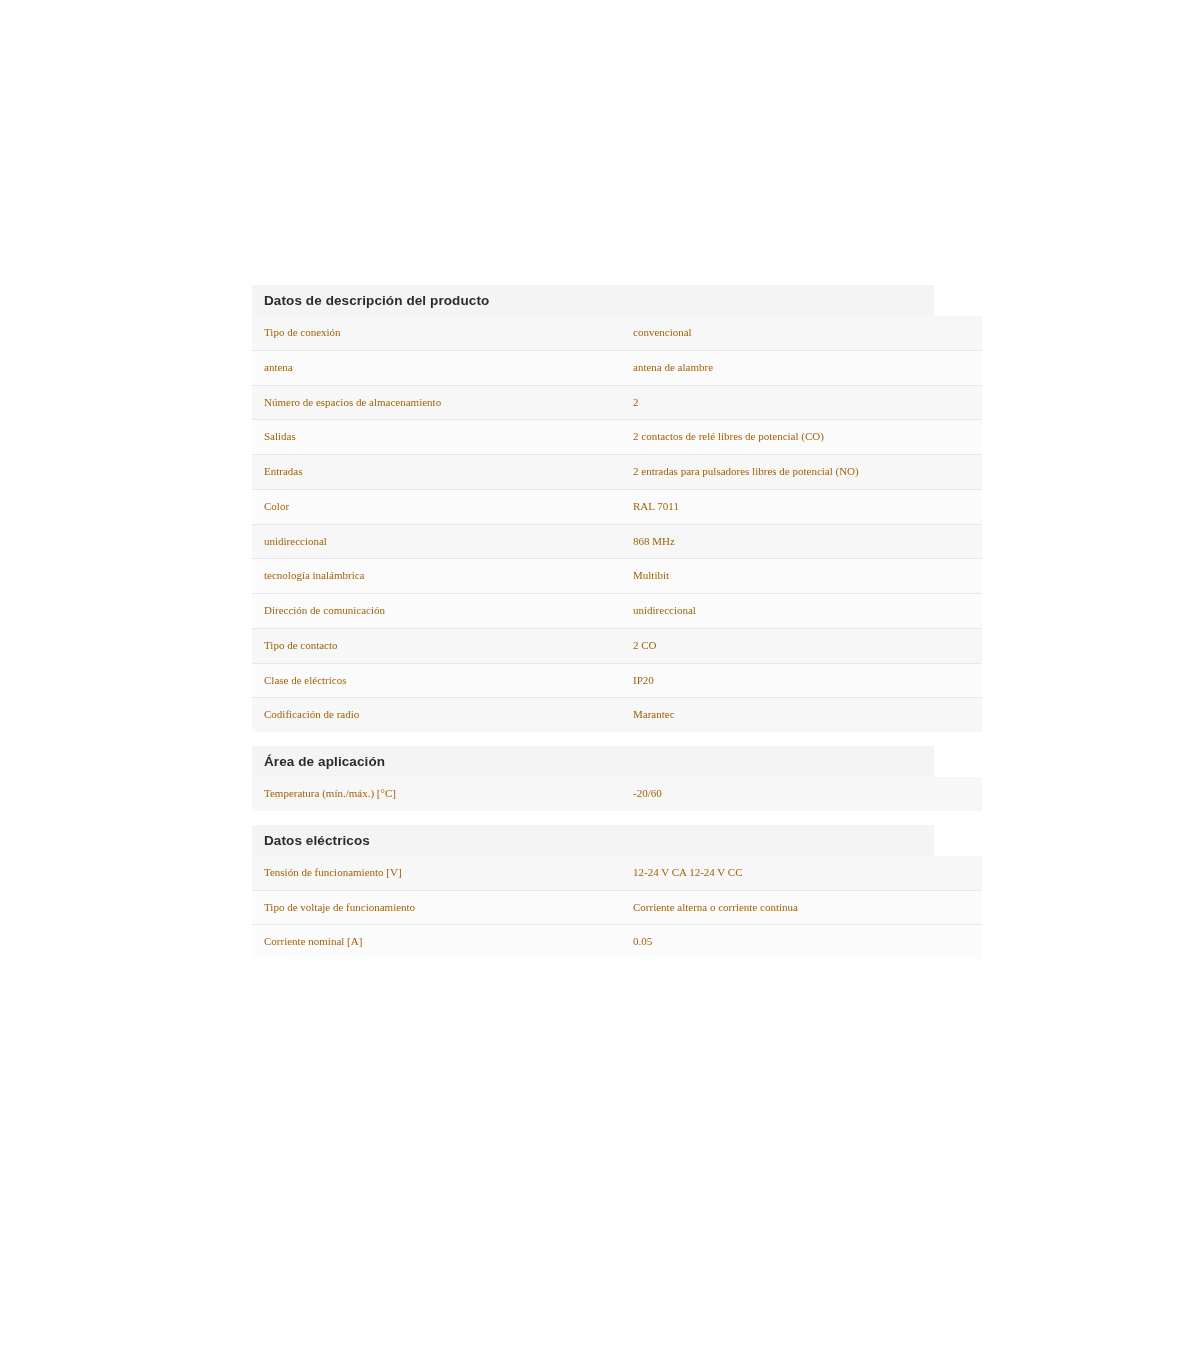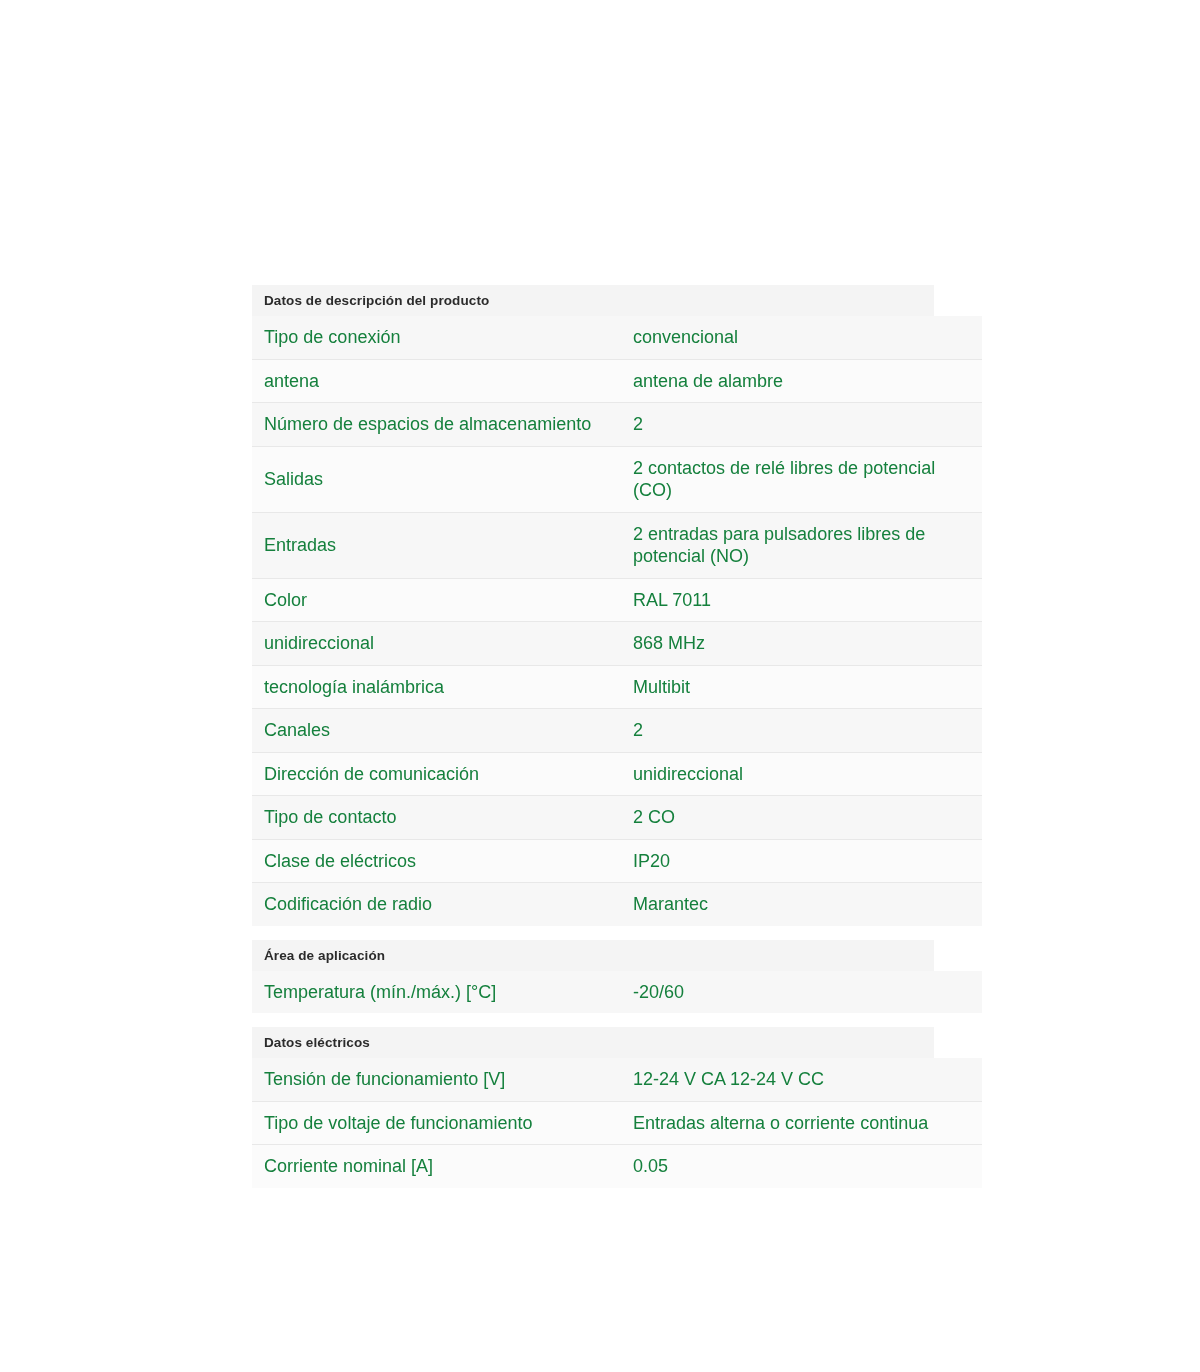--- a/index.html
+++ b/index.html
@@ -44,26 +44,27 @@
     border-collapse: collapse;
     table-layout: fixed;
   }
   .spec-table tr.row-odd td {
     background: #f7f7f7;
   }
   .spec-table tr.row-even td {
     background: #fbfbfb;
   }
   .spec-table td {
-    font-size: 18px;
-    color: #15803d;
+    font-size: 11px;
+    color: #a16207;
     padding: 10px 12px 10px 12px;
     border-bottom: 1px solid #e8e8e8;
     vertical-align: middle;
     line-height: 1.25;
+    font-family: Liberation Serif, serif;
   }
   .spec-table td.label {
     width: 345px;
   }
   .spec-table td.value {
     width: 337px;
   }
   .spec-table tr:last-child td {
     border-bottom: none;
   }
@@ -102,24 +103,20 @@
               <td class="value">RAL 7011</td>
             </tr>
             <tr class="row-odd">
               <td class="label">unidireccional</td>
               <td class="value">868 MHz</td>
             </tr>
             <tr class="row-even">
               <td class="label">tecnología inalámbrica</td>
               <td class="value">Multibit</td>
             </tr>
-            <tr class="row-odd">
-              <td class="label">Canales</td>
-              <td class="value">2</td>
-            </tr>
             <tr class="row-even">
               <td class="label">Dirección de comunicación</td>
               <td class="value">unidireccional</td>
             </tr>
             <tr class="row-odd">
               <td class="label">Tipo de contacto</td>
               <td class="value">2 CO</td>
             </tr>
             <tr class="row-even">
               <td class="label">Clase de eléctricos</td>
@@ -146,21 +143,21 @@
       <div class="section">
         <div class="section-title">Datos eléctricos</div>
         <table class="spec-table">
           <tbody>
             <tr class="row-odd">
               <td class="label">Tensión de funcionamiento [V]</td>
               <td class="value">12-24 V CA 12-24 V CC</td>
             </tr>
             <tr class="row-even">
               <td class="label">Tipo de voltaje de funcionamiento</td>
-              <td class="value">Entradas alterna o corriente continua</td>
+              <td class="value">Corriente alterna o corriente continua</td>
             </tr>
             <tr class="row-even">
               <td class="label">Corriente nominal [A]</td>
               <td class="value">0.05</td>
             </tr>
           </tbody>
         </table>
       </div>
     </div>
 </div>

